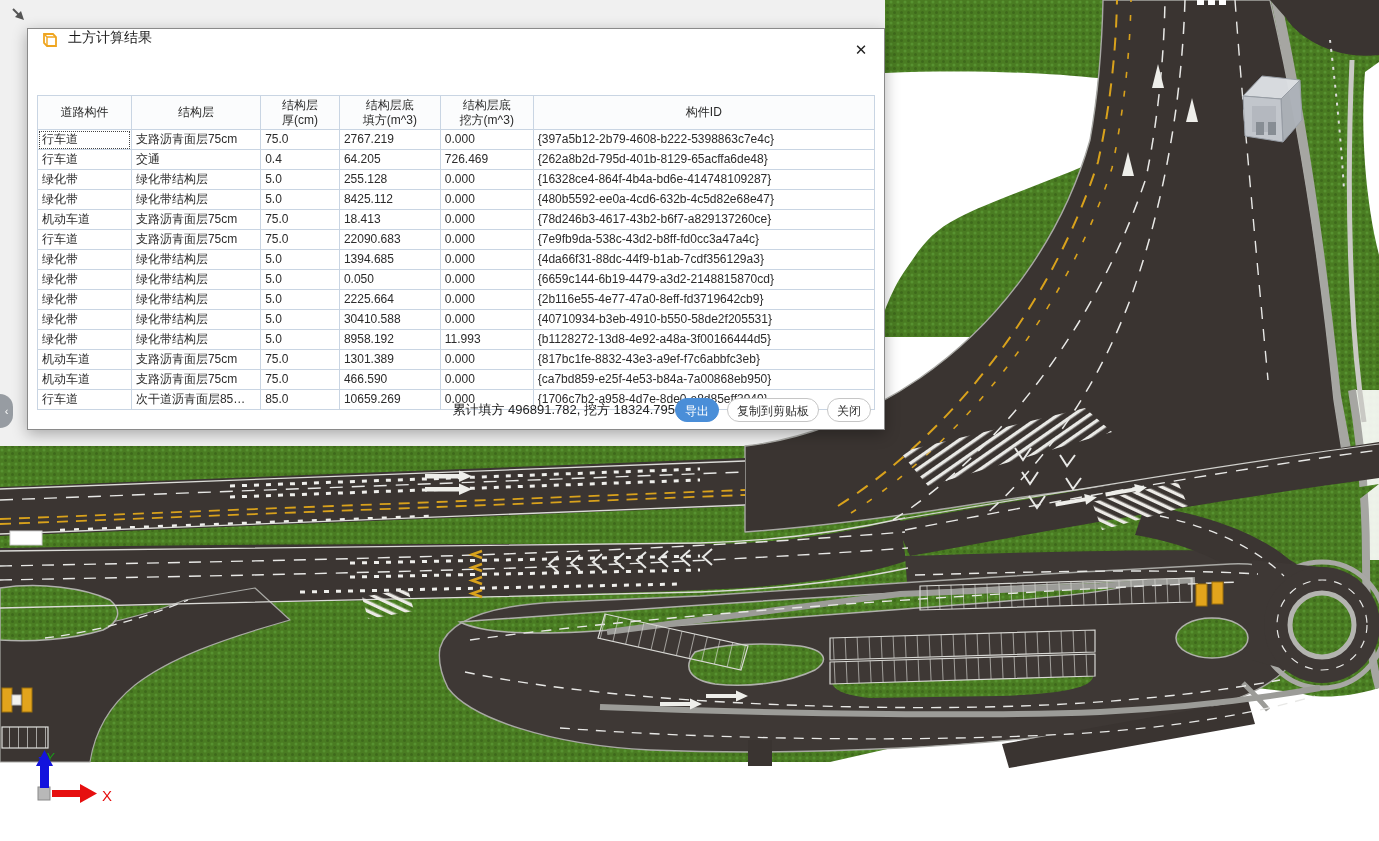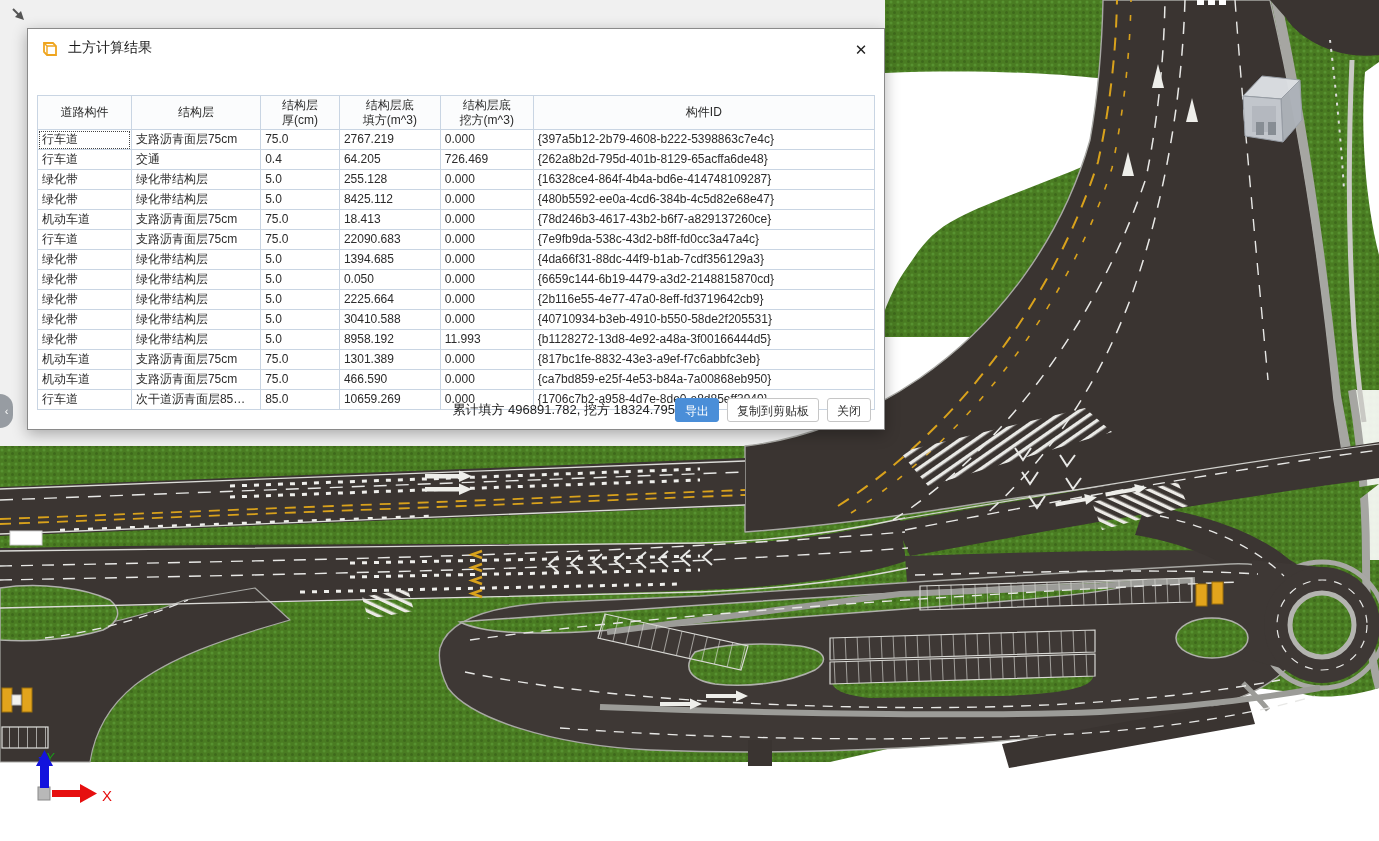--- a/index.html
+++ b/index.html
@@ -3,36 +3,36 @@
 <meta charset="utf-8">
 <style>
   html,body{margin:0;padding:0;}
   .stage{position:relative;width:1379px;height:841px;overflow:hidden;background:#ffffff;
          font-family:"Liberation Sans",sans-serif;}
   .stage svg.map{position:absolute;left:0;top:0;}
 
   
   .dialog{position:absolute;left:27px;top:28px;width:858px;height:402px;background:#fff;
           border:1px solid #8a8a8a;box-shadow:0 4px 14px rgba(0,0,0,.3);box-sizing:border-box;}
-  .titlebar{height:38px;display:flex;align-items:center;padding:0 12px;}
+  .titlebar{height:38px;display:flex;padding:0 12px;}
   .titlebar .logo{width:20px;height:20px;flex:0 0 auto;}
   .titlebar .title{margin-left:8px;font-size:14px;color:#1a1a1a;}
   .close-btn{position:absolute;right:12px;top:10px;width:22px;height:22px;border:none;background:transparent;
              font-size:15px;color:#222;cursor:pointer;line-height:22px;text-align:center;padding:0;}
   .tablewrap{position:absolute;left:9px;top:51px;width:840px;height:316px;}
   table.calc{border-collapse:collapse;table-layout:fixed;width:838px;font-size:12px;color:#2b2b2b;margin-top:15px;}
   table.calc th,table.calc td{border:1px solid #c9d5e3;padding:0 4px;overflow:hidden;white-space:nowrap;}
   table.calc th{font-weight:normal;background:#fbfcfd;text-align:center;height:33px;line-height:1.25;white-space:pre-line;}
   table.calc td{height:19px;line-height:19px;text-align:left;}
   td.selected{outline:1px dotted #444;outline-offset:-2px;}
   .dlg-footer{position:absolute;left:12px;right:13px;bottom:7px;height:24px;display:flex;
               align-items:center;justify-content:flex-end;}
   .summary{font-size:13px;color:#222;}
   .btn-row{display:flex;gap:8px;}
-  .btn{height:24px;padding:4px 9px;border:1px solid #c6c6c6;background:#fff;border-radius:3px;
+  .btn{height:24px;padding:4px 9px;border:1px solid #c6c6c6;background:#fff;border-radius:12px;
        font-size:12px;color:#333;font-family:inherit;cursor:pointer;}
   .btn.primary{background:#4a8ed8;border-color:#4a8ed8;color:#fff;}
 
   
   .collapse-tab{position:absolute;left:0;top:394px;width:13px;height:34px;background:#8e949a;
                 border-radius:0 17px 17px 0;opacity:.9;display:flex;align-items:center;justify-content:center;
                 color:#fff;font-size:11px;cursor:pointer;}
   .cursor-icon{position:absolute;left:10px;top:6px;}
 </style>
 </head>
@@ -285,21 +285,21 @@
             <td>255.128</td>
             <td>0.000</td>
             <td>{16328ce4-864f-4b4a-bd6e-414748109287}</td>
           </tr>
             <tr>
             <td class="">绿化带</td>
             <td>绿化带结构层</td>
             <td>5.0</td>
             <td>8425.112</td>
             <td>0.000</td>
-            <td>{480b5592-ee0a-4cd6-384b-4c5d82e68e47}</td>
+            <td>{480b5592-ee0a-4cd6-632b-4c5d82e68e47}</td>
           </tr>
             <tr>
             <td class="">机动车道</td>
             <td>支路沥青面层75cm</td>
             <td>75.0</td>
             <td>18.413</td>
             <td>0.000</td>
             <td>{78d246b3-4617-43b2-b6f7-a829137260ce}</td>
           </tr>
             <tr>

